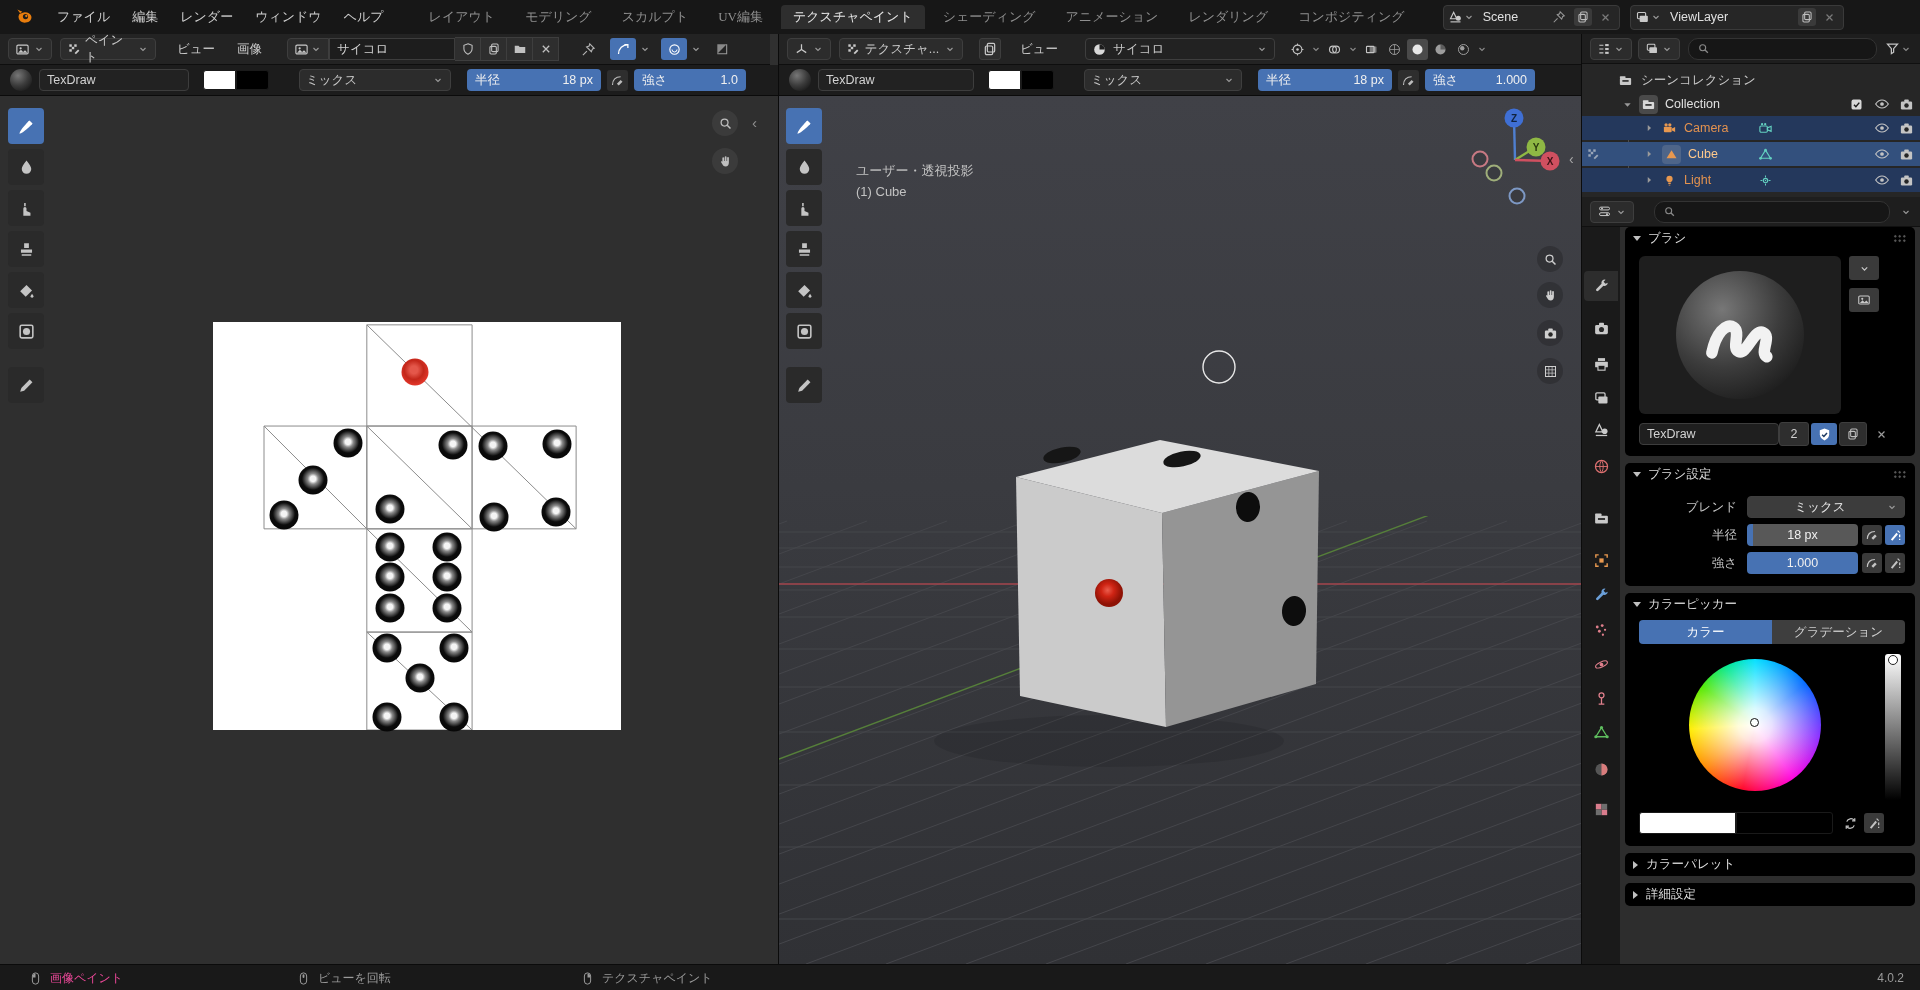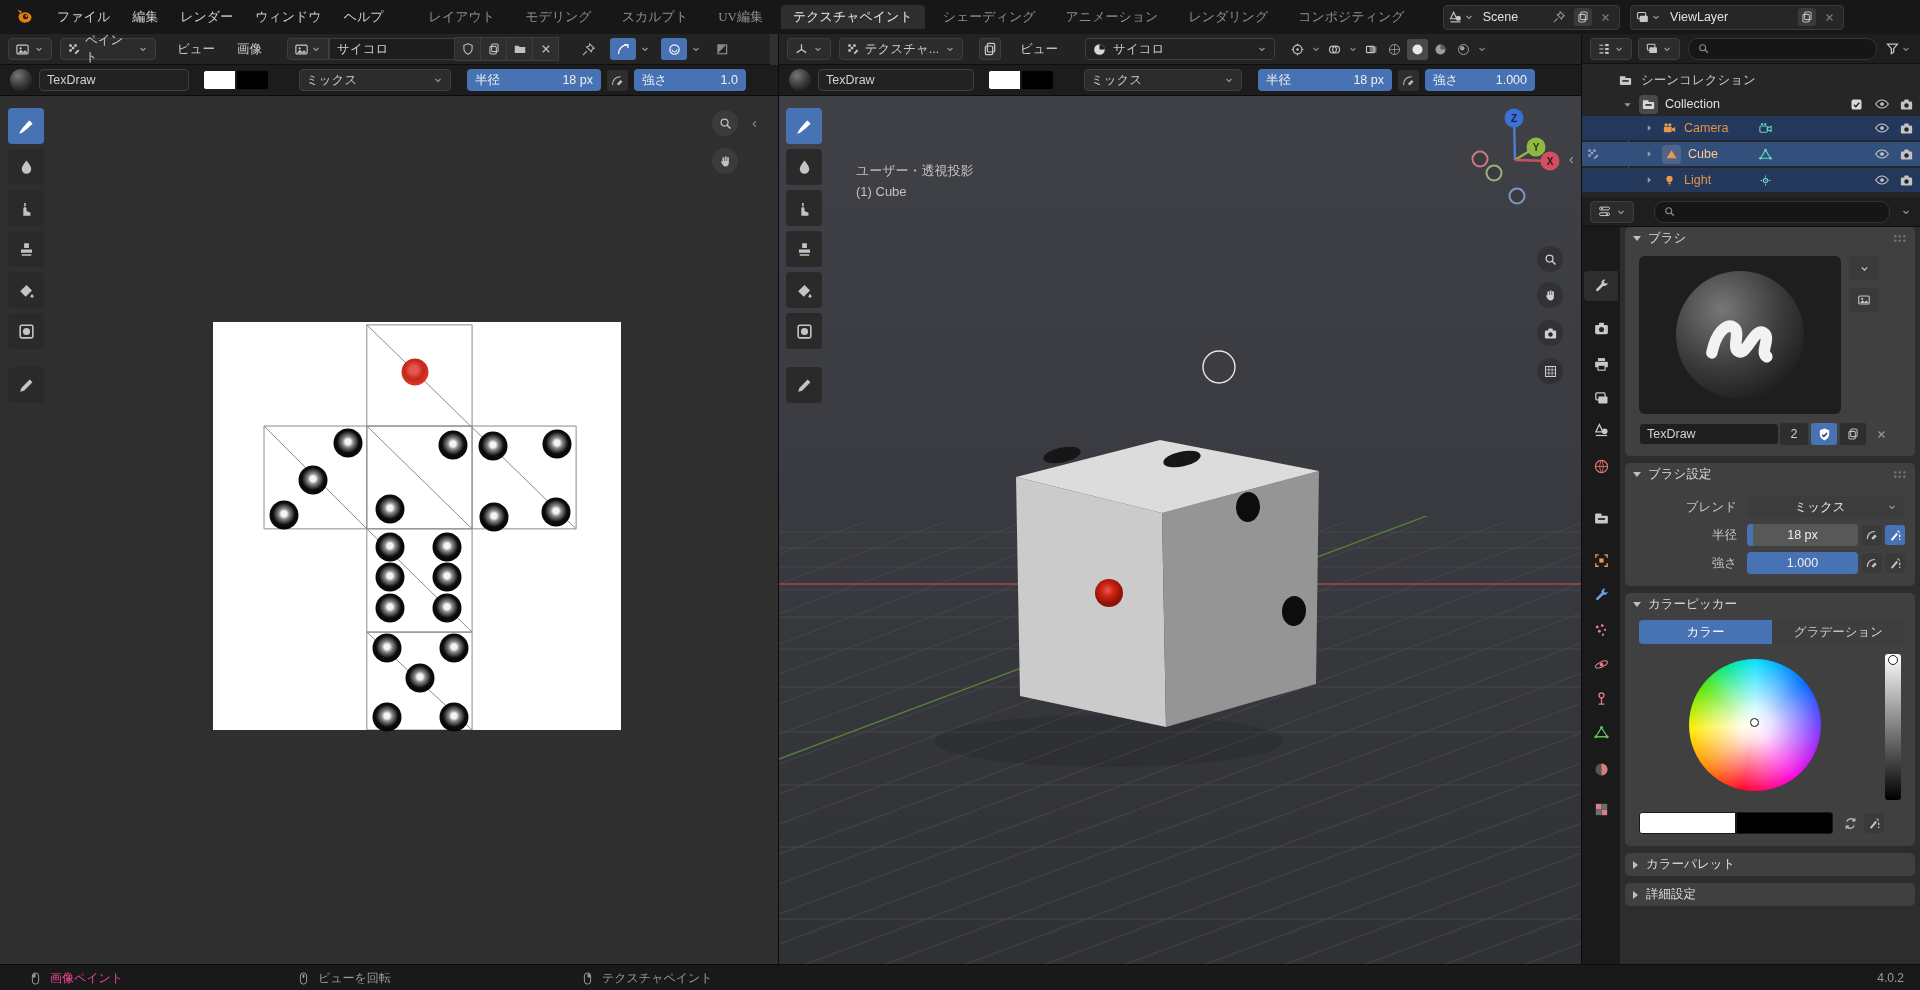--- a/index.html
+++ b/index.html
@@ -19,21 +19,21 @@
   .menu-item{padding:0 11px;color:#cfcfcf;cursor:default;}
   .tab{padding:3px 12px;border-radius:4px 4px 0 0;color:#8f8f8f;}
   .tab.active{background:#2e2e2e;color:#e6e6e6;}
   .tbtn{width:36px;height:36px;background:#2a2a2a;border-radius:4px;display:flex;align-items:center;
         justify-content:center;color:#c4c4c4;margin-bottom:5px;}
   .tbtn.active{background:#4772b3;color:#fff;}
   .tdot{position:absolute;width:29px;height:29px;border-radius:50%;transform:translate(-50%,-50%);
         background:radial-gradient(circle at 50% 46%, #f4f4f4 0 13%, #8b8b8b 25%, #0c0c0c 52%, #000 100%);}
   .tdot.red{width:27px;height:27px;
         background:radial-gradient(circle at 46% 42%, #e4574a 0 18%, #c3271a 45%, #e2362a 72%, #b01a0e 100%);}
-  .panel{background:#404040;border-radius:5px;margin:0 5px 7px 5px;}
+  .panel{background:#000000;border-radius:5px;margin:0 5px 7px 5px;}
   .panel-h{display:flex;align-items:center;height:23px;padding:0 8px;color:#dedede;}
   .caret{width:0;height:0;border-left:4px solid transparent;border-right:4px solid transparent;
          border-top:5px solid #c0c0c0;margin-right:7px;}
   .caret.closed{border-top:4px solid transparent;border-bottom:4px solid transparent;
          border-left:5px solid #c0c0c0;border-top-width:4px;margin-right:8px;border-right:none;}
   .dragdots{width:14px;height:9px;margin-left:auto;opacity:.55;
          background-image:radial-gradient(#aaa 1px, transparent 1.3px);background-size:4.5px 4.5px;}
   .ol-row{position:absolute;left:0;right:0;height:24px;display:flex;align-items:center;}
   .swatch{height:20px;border:1px solid #1a1a1a;box-sizing:border-box;}
   .sphere-thumb{border-radius:50%;background:radial-gradient(circle at 36% 30%, #777, #3c3c3c 48%, #141414 90%);

